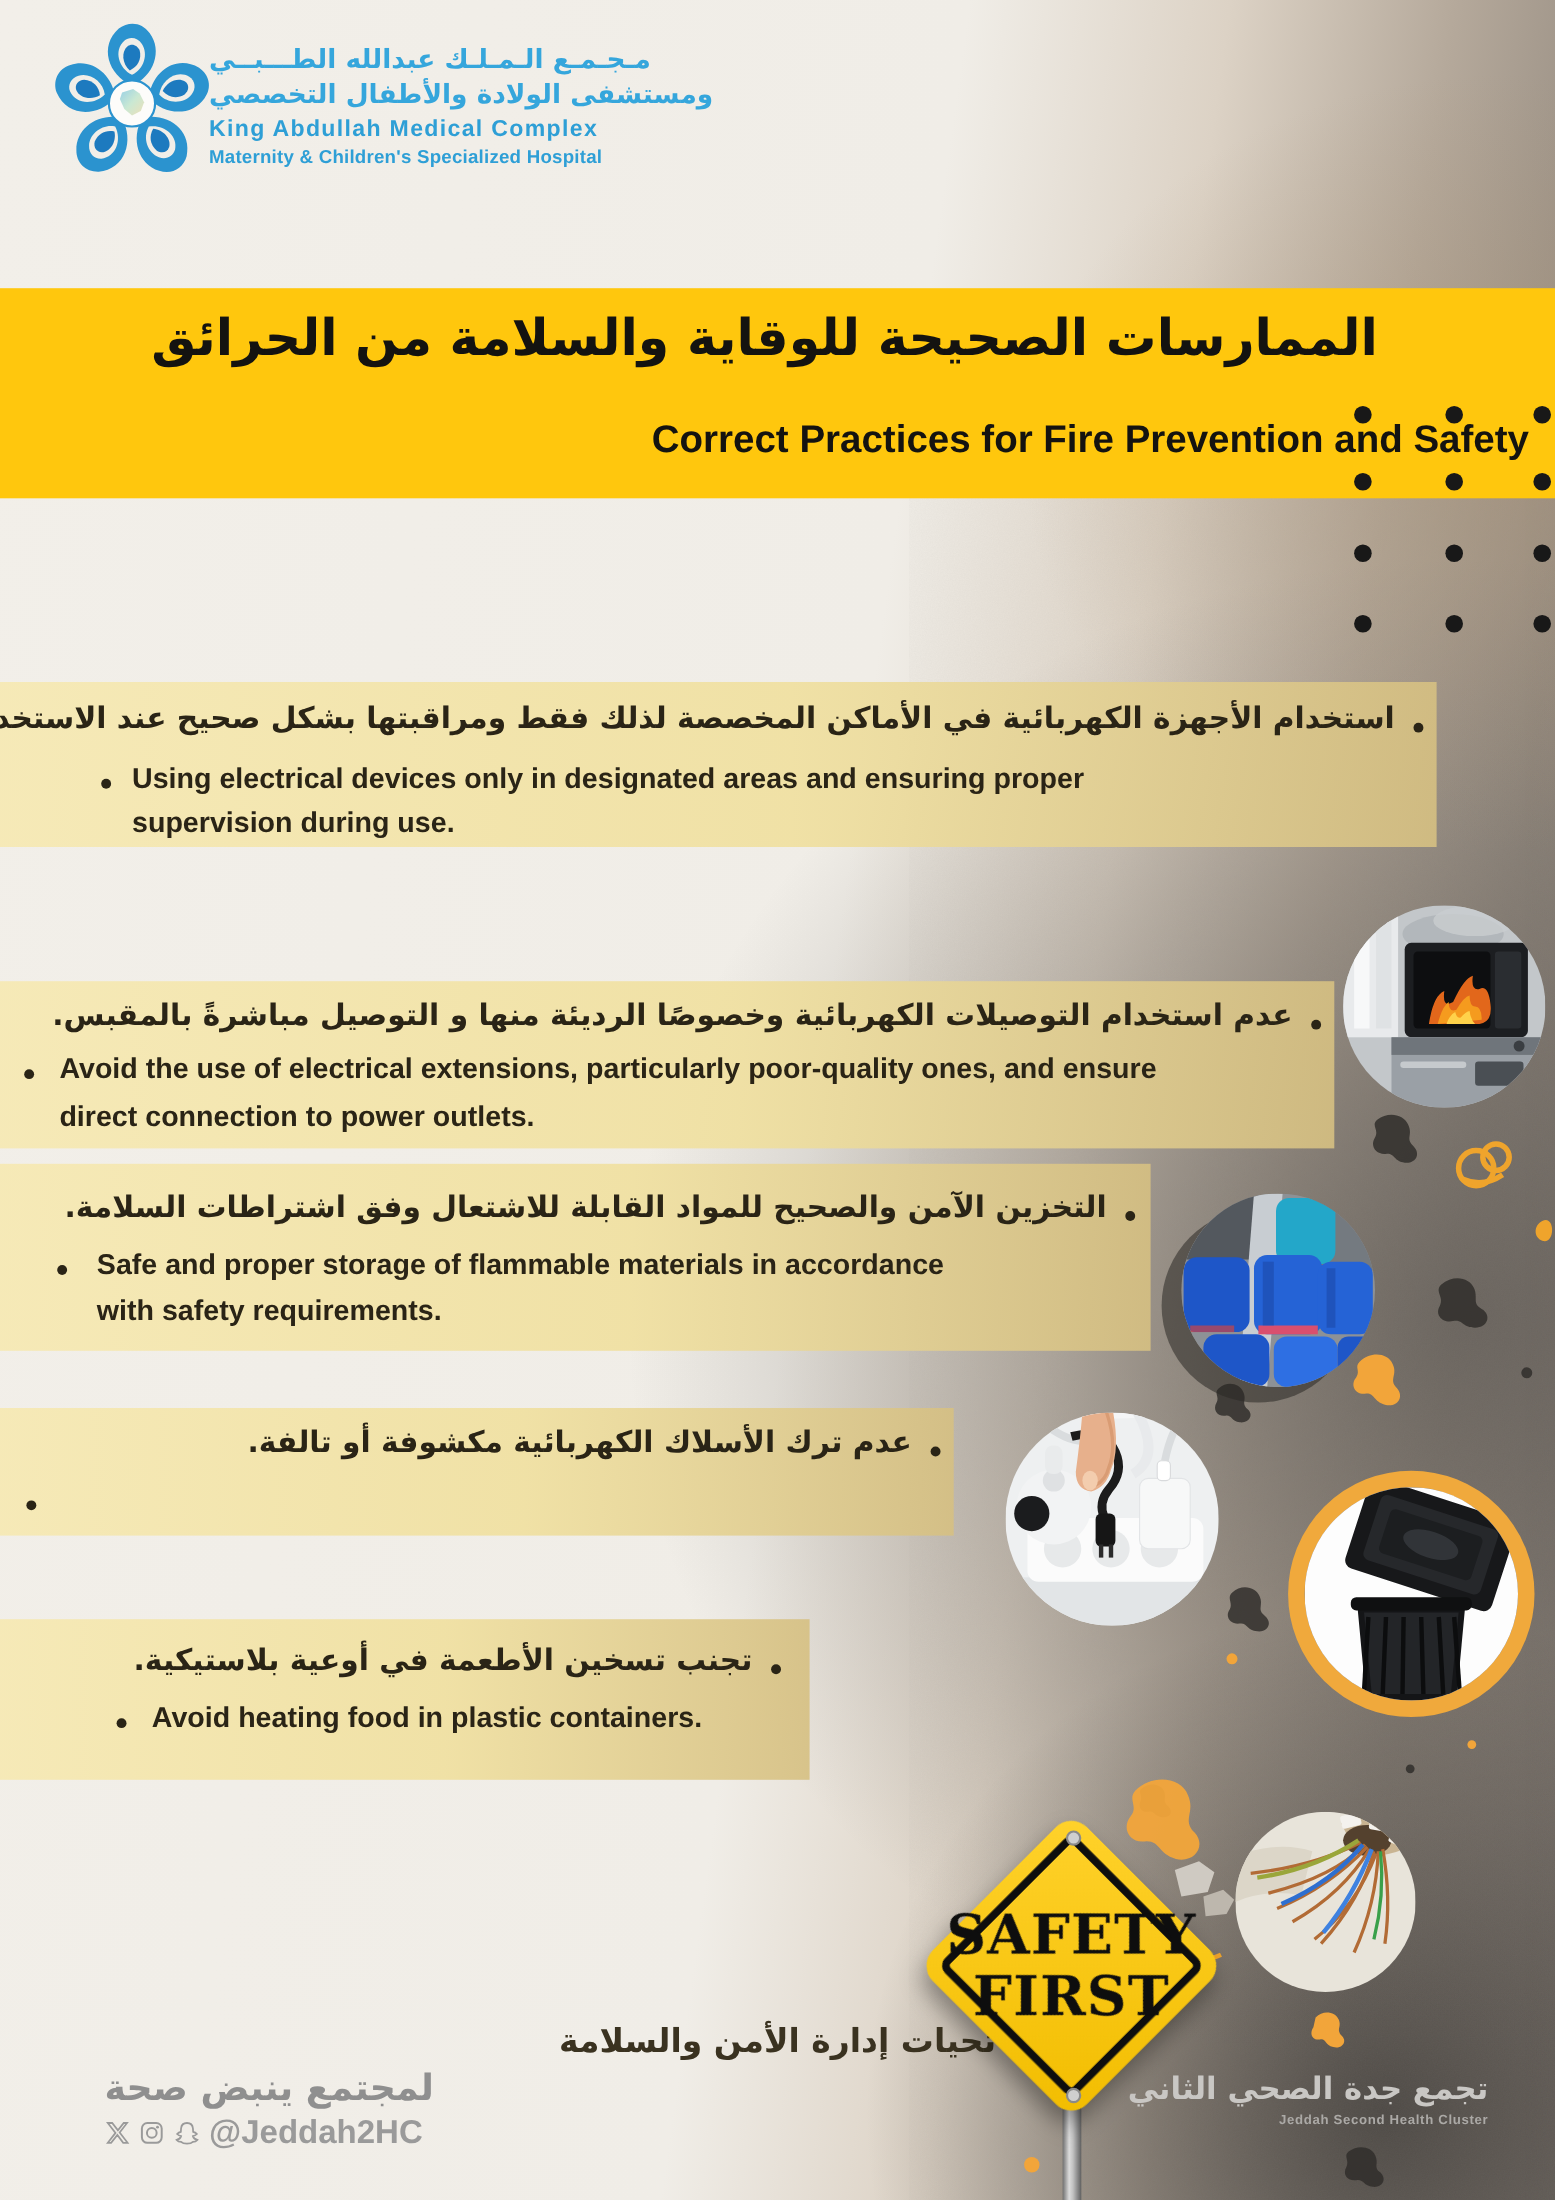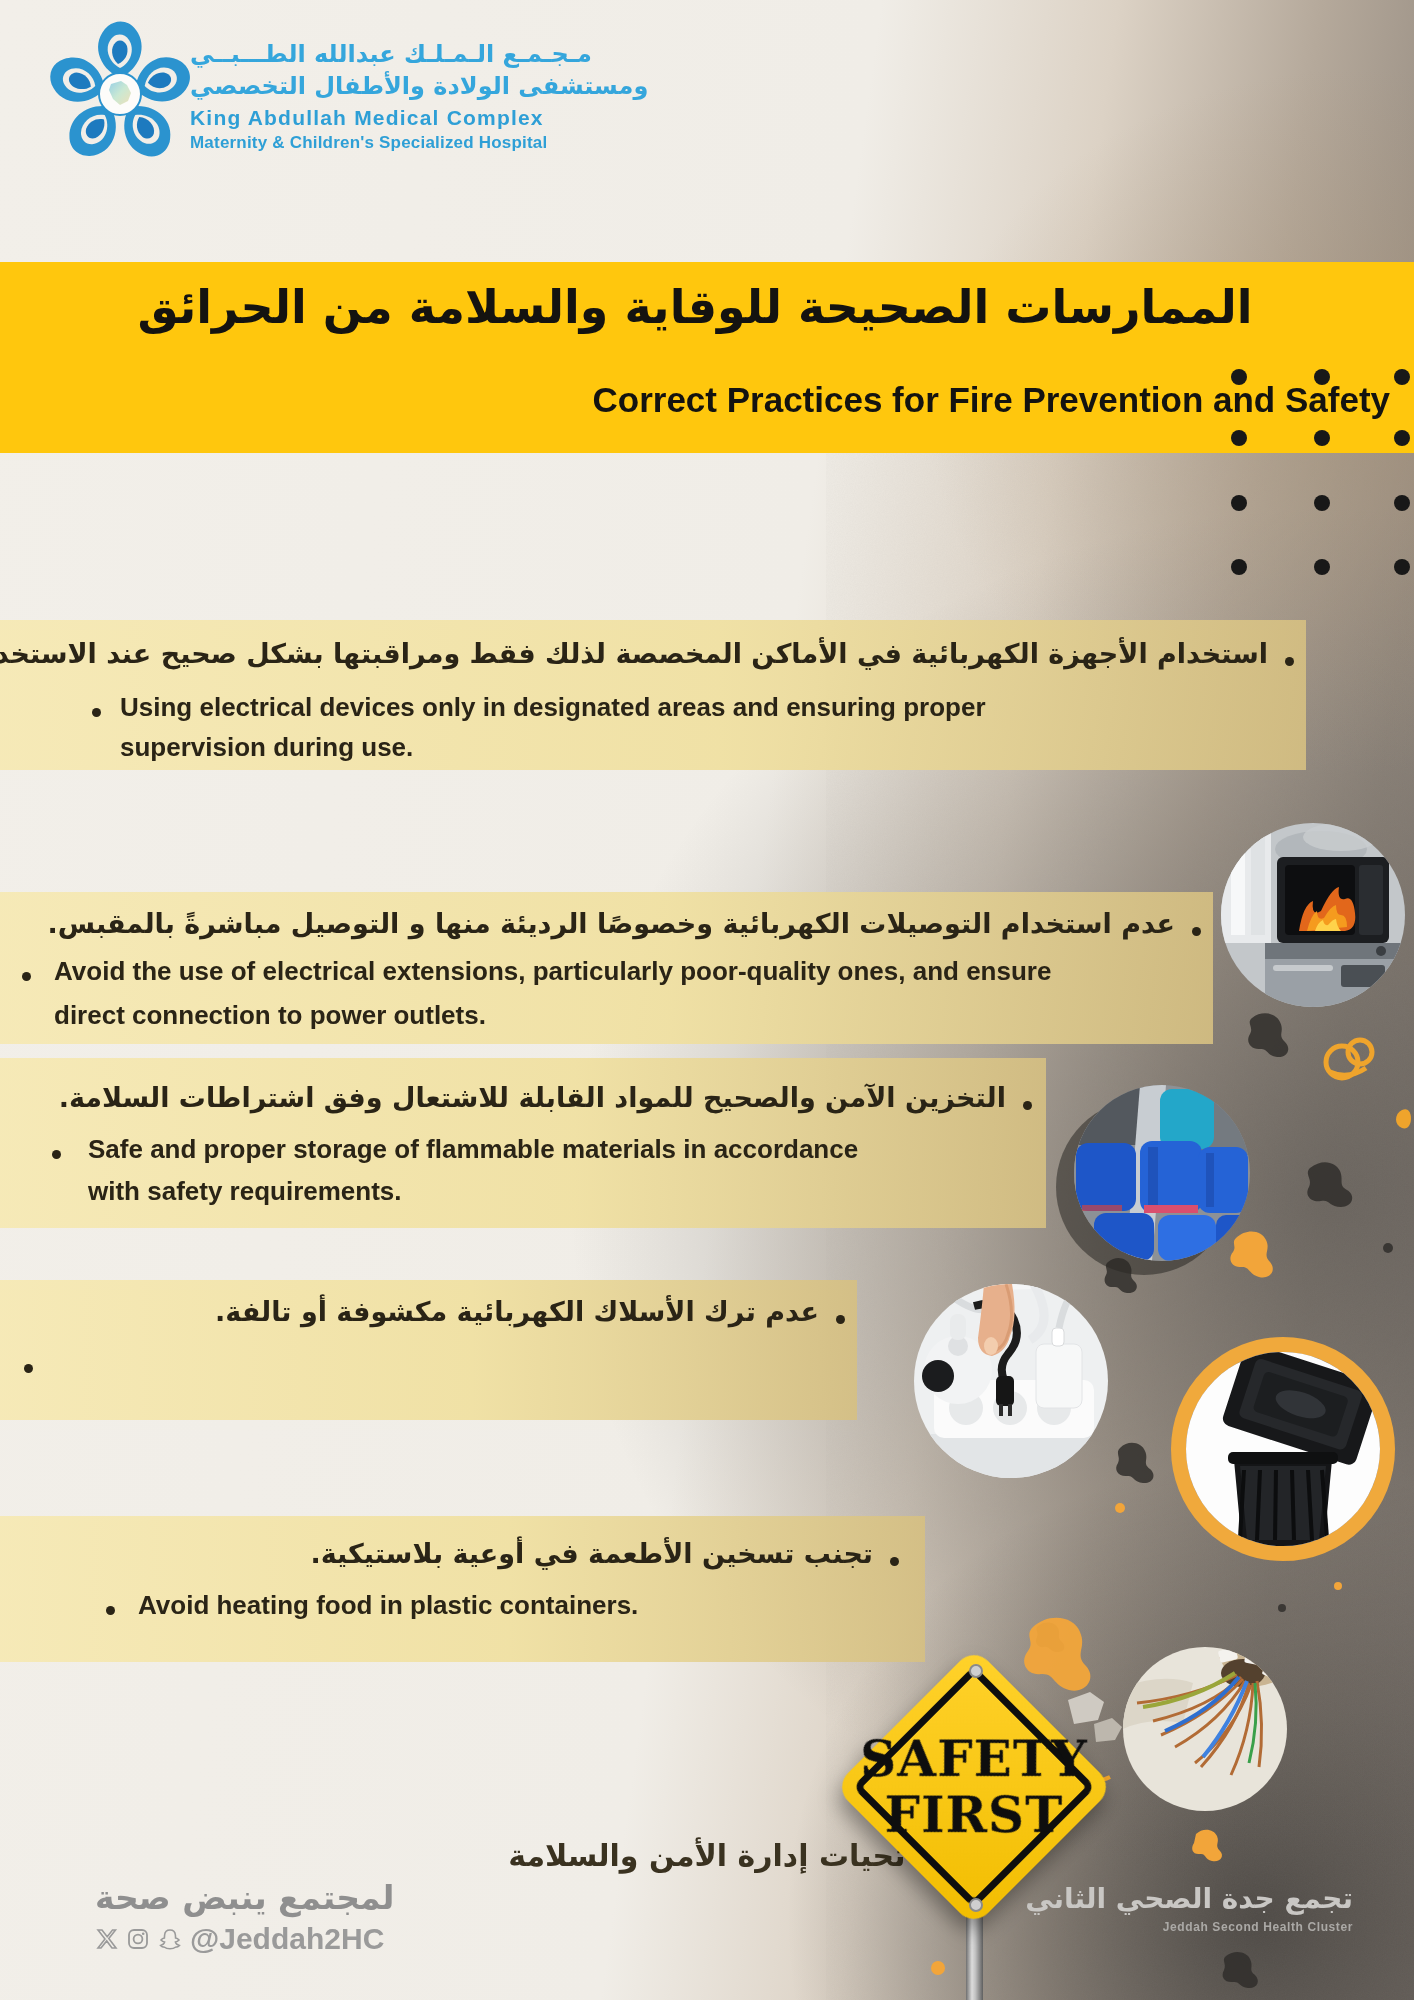--- a/index.html
+++ b/index.html
@@ -198,27 +198,27 @@
   </div>
 
   <div class="band" style="top:1058px;width:1046px;height:170px;">
     <span class="bdot" style="right:14px;top:43px;"></span>
     <div class="ar" style="right:40px;top:24px;">التخزين الآمن والصحيح للمواد القابلة للاشتعال وفق اشتراطات السلامة.</div>
     <span class="bdot" style="left:52px;top:92px;"></span>
     <div class="en" style="left:88px;top:76px;">Safe and proper storage of flammable materials in accordance</div>
     <div class="en" style="left:88px;top:118px;">with safety requirements.</div>
   </div>
 
-  <div class="band" style="top:1280px;width:857px;height:140px;">
+  <div class="band" style="top:1280px;width:857px;height:116px;padding-left:10px;">
     <span class="bdot" style="right:12px;top:35px;"></span>
     <div class="ar" style="right:38px;top:16px;">عدم ترك الأسلاك الكهربائية مكشوفة أو تالفة.</div>
     <span class="bdot" style="left:24px;top:84px;"></span>
   </div>
 
-  <div class="band" style="top:1472px;width:925px;height:146px;margin-top:44px;">
+  <div class="band" style="top:1472px;width:736px;height:146px;">
     <span class="bdot" style="right:26px;top:41px;"></span>
     <div class="ar" style="right:52px;top:22px;">تجنب تسخين الأطعمة في أوعية بلاستيكية.</div>
     <span class="bdot" style="left:106px;top:90px;"></span>
     <div class="en" style="left:138px;top:74px;">Avoid heating food in plastic containers.</div>
   </div>
 
   <div class="pcircle" style="left:1221px;top:823px;width:184px;height:184px;">
     <svg width="184" height="184" viewBox="0 0 184 184">
       <rect width="184" height="184" fill="#c3c7ca"></rect>
       <rect x="0" y="0" width="50" height="120" fill="#e8eaec"></rect>

